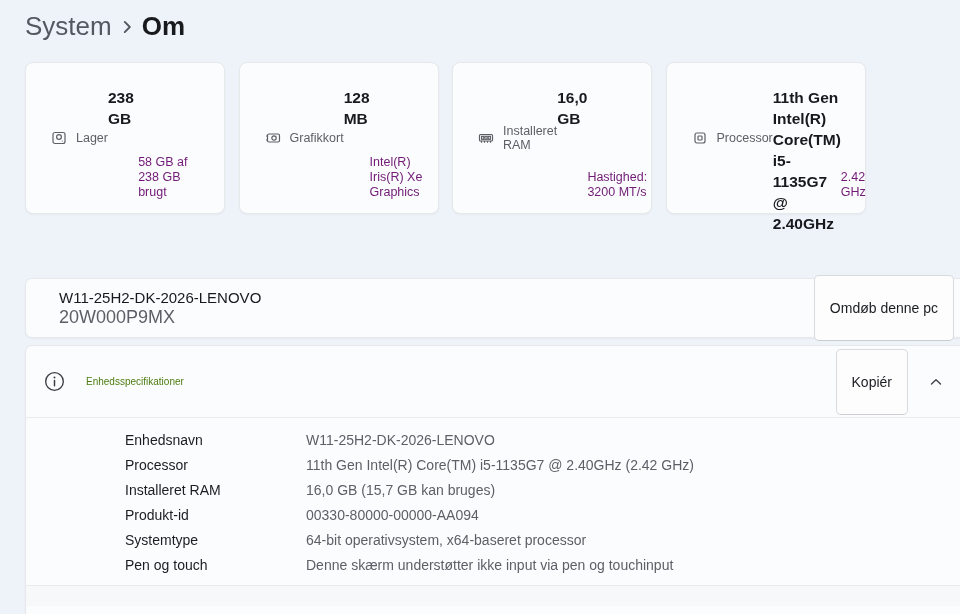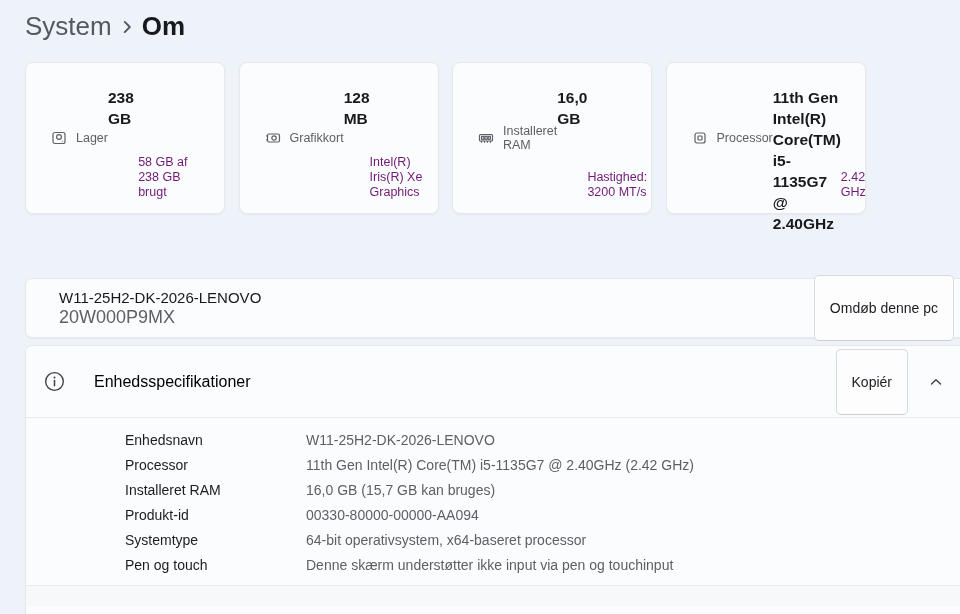--- a/index.html
+++ b/index.html
@@ -57,21 +57,21 @@
     border-radius:5px;
     font-family:inherit;
     font-size:14px; color:#1b1d21;
     padding:24px 15px;
     cursor:pointer;
     white-space:nowrap;
   }
 
   .specs-panel { top:345px; height:280px; overflow:hidden; }
   .specs-header { height:71px; display:flex; align-items:center; padding:0 14px 0 18px; }
-  .specs-title { font-size:16px; color:#000000; margin-left:29px; }
+  .specs-title { font-size:10px; color:#4d7c0f; margin-left:21px; }
   .chevron-btn {
     background:none; border:none; cursor:pointer;
     margin-left:16px; margin-right:6px;
     display:flex; align-items:center; padding:4px;
   }
   .divider { height:1px; background:#e9eaeb; width:100%; }
   .specs-rows { padding:9px 0 8px 59px; background:#fbfcfd; }
   .spec-row { display:flex; height:25px; align-items:center; font-size:14px;margin-left:40px; }
   .spec-label { width:181px; color:#1b1d21; flex:0 0 auto; }
   .spec-value { color:#5c5f66; }

